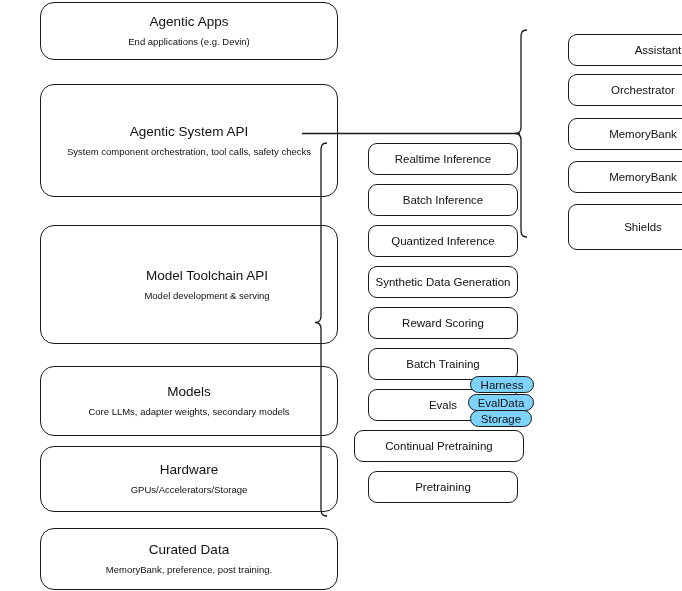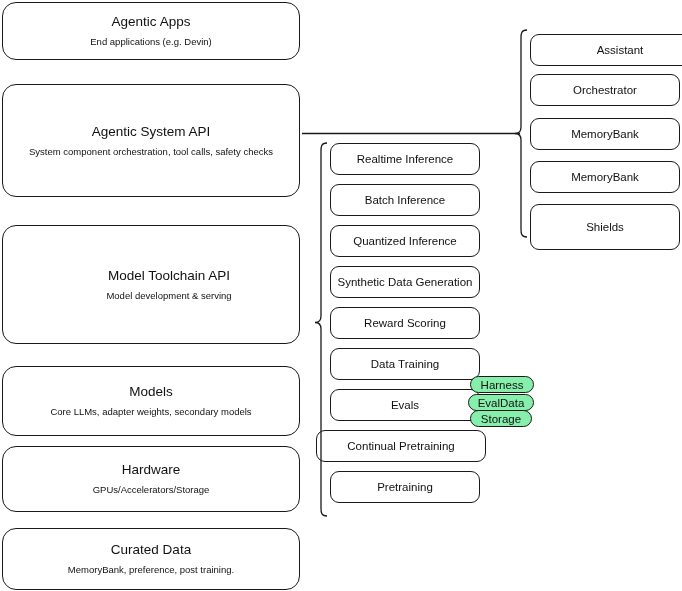--- a/index.html
+++ b/index.html
@@ -26,20 +26,21 @@
     box-sizing: border-box;
     border: 1.3px solid #1a1a1a;
     border-radius: 12px;
     background: #ffffff;
     display: flex;
     flex-direction: column;
     align-items: center;
     justify-content: center;
     text-align: center;
     line-height: 1.25;
+    margin-left: 38px;
   }
 
   
   .layer-card {
     border-radius: 14px;
   }
   .layer-title {
     font-size: 13.5px;
     color: #111111;
     white-space: nowrap;
@@ -58,21 +59,21 @@
     color: #111111;
     white-space: nowrap;
   }
 
   
   .pill {
     position: absolute;
     box-sizing: border-box;
     border: 1.3px solid #1a1a1a;
     border-radius: 11px;
-    background: #86efac;
+    background: #7dd3fc;
     display: flex;
     align-items: center;
     justify-content: center;
     font-size: 11.5px;
     color: #111111;
     white-space: nowrap;
     z-index: 5;
   }
 
   
@@ -150,21 +151,21 @@
   <div class="rbox cap" style="left:330px; top:143px; width:150px; height:32px;">Realtime Inference</div>
 
   <div class="rbox cap" style="left:330px; top:184px; width:150px; height:32px;">Batch Inference</div>
 
   <div class="rbox cap" style="left:330px; top:225px; width:150px; height:32px;">Quantized Inference</div>
 
   <div class="rbox cap" style="left:330px; top:266px; width:150px; height:32px;">Synthetic Data Generation</div>
 
   <div class="rbox cap" style="left:330px; top:307px; width:150px; height:32px;">Reward Scoring</div>
 
-  <div class="rbox cap" style="left:330px; top:348px; width:150px; height:32px;">Data Training</div>
+  <div class="rbox cap" style="left:330px; top:348px; width:150px; height:32px;">Batch Training</div>
 
   <div class="rbox cap" style="left:330px; top:389px; width:150px; height:32px;">Evals</div>
 
   <div class="rbox cap" style="left:316px; top:430px; width:170px; height:32px;">Continual Pretraining</div>
 
   <div class="rbox cap" style="left:330px; top:471px; width:150px; height:32px;">Pretraining</div>
 
   <div class="pill" style="left:470px; top:376px; width:64px; height:17px;">Harness</div>
 
   <div class="pill" style="left:468px; top:394px; width:66px; height:17px;">EvalData</div>

